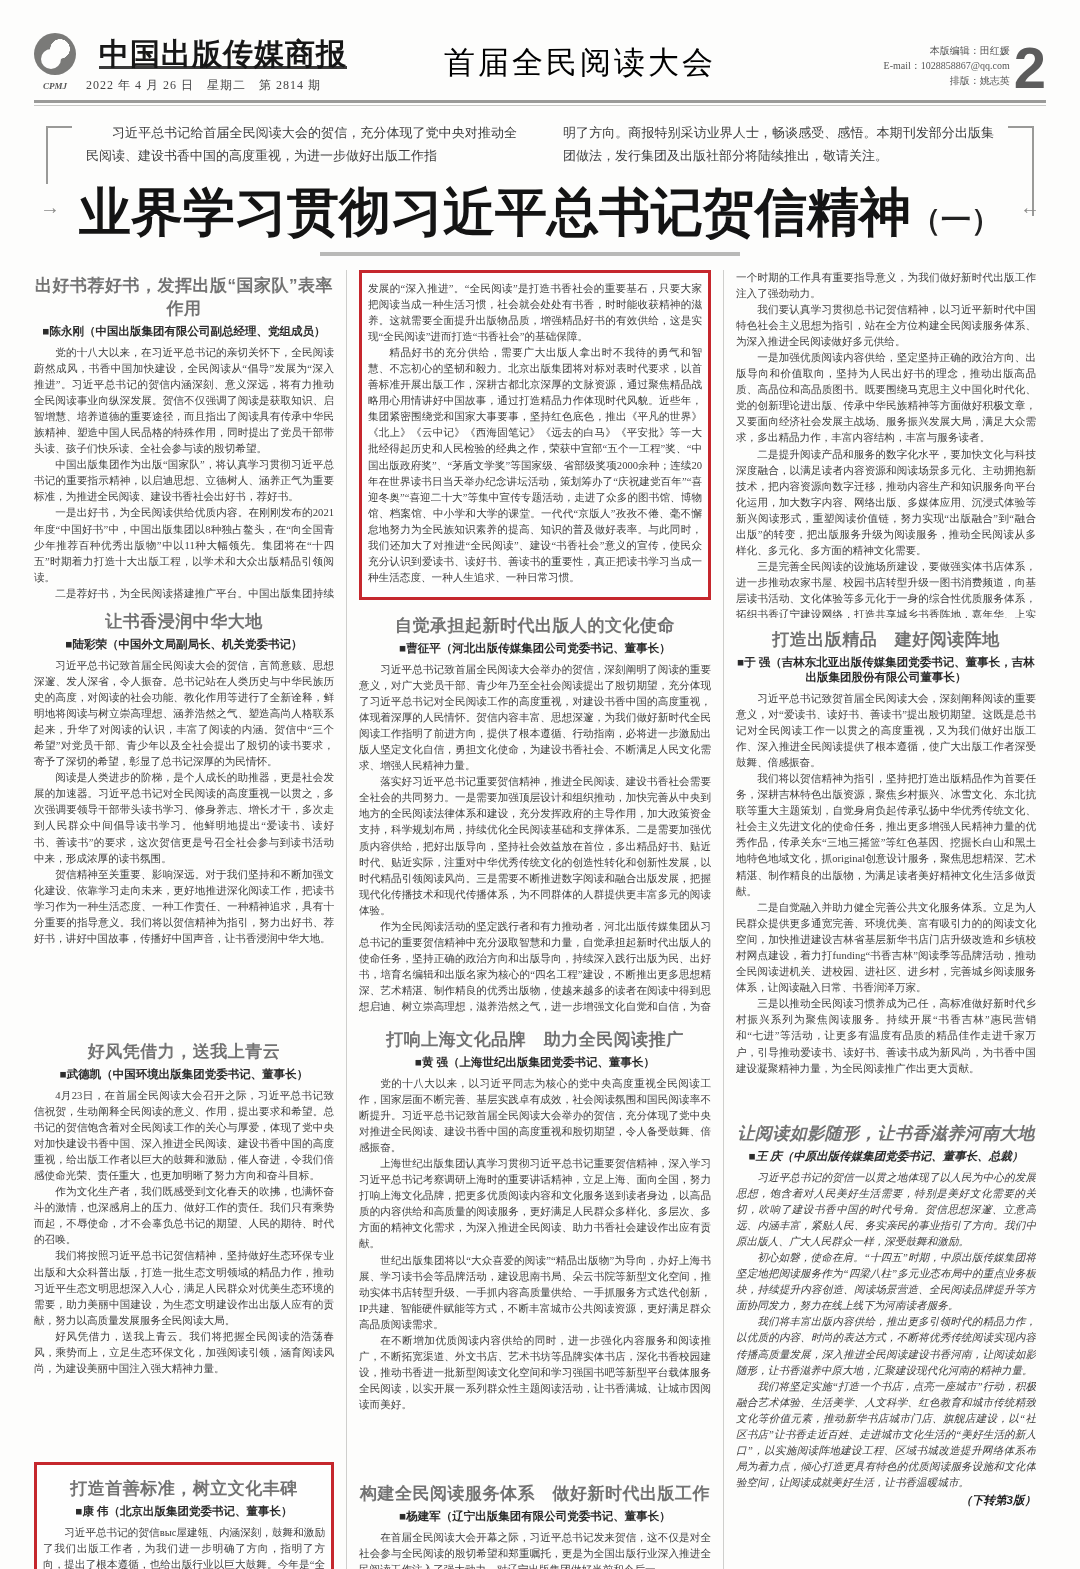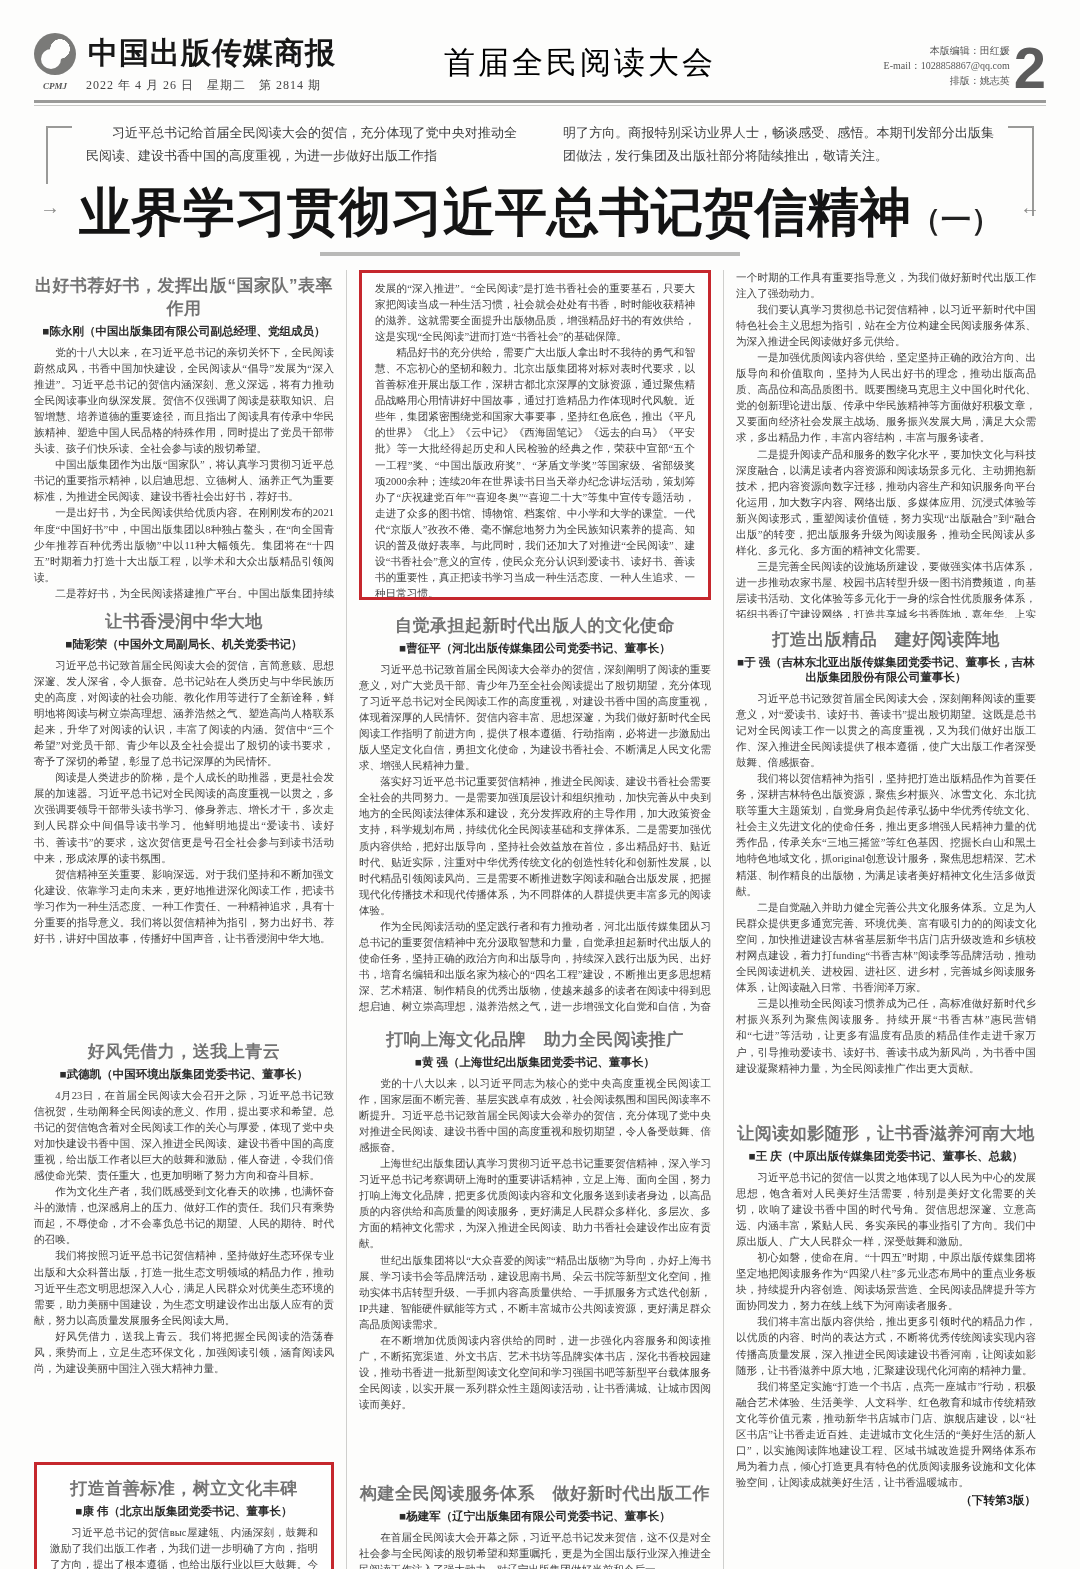--- a/index.html
+++ b/index.html
@@ -4,21 +4,21 @@
 <style>
   html,body{margin:0;padding:0;background:#e9e9e7;}
   *{box-sizing:border-box;}
   .page{position:relative;width:1080px;height:1569px;margin:0 auto;background:#fdfdfc;
         font-family:"Liberation Serif","DejaVu Serif",serif;color:#3b3b3b;overflow:hidden;}
 
   
   .hdr{display:flex;align-items:flex-end;justify-content:space-between;
        padding:18px 34px 6px 34px;height:100px;}
   .hdr-left{width:330px;}
-  .brand-row{display:flex;align-items:flex-start;gap:12px;}
+  .brand-row{display:flex;align-items:center;gap:23px;text-decoration:underline;}
   .logo{width:42px;height:42px;border-radius:50%;
         background:radial-gradient(circle at 62% 38%, #fdfdfc 0 26%, #7a7a78 27% 100%);
         position:relative;flex:0 0 auto;}
   .logo::after{content:"";position:absolute;left:7px;top:16px;width:20px;height:20px;
         border-radius:50%;background:#fdfdfc;}
   .brand-text{font-size:30px;font-weight:900;color:#171717;letter-spacing:1px;
         font-family:"Liberation Sans","DejaVu Sans",sans-serif;white-space:nowrap;}
   .brand-sub{display:flex;align-items:center;gap:10px;margin-top:2px;}
   .logo-abbr{font-size:9px;font-style:italic;font-weight:700;color:#555;width:42px;text-align:center;}
   .dateline{font-size:12px;color:#444;letter-spacing:1px;}
@@ -59,33 +59,33 @@
   .col-m{width:378px;padding:0 12px;border-left:1px solid #cfcfcd;border-right:1px solid #cfcfcd;}
   .col-r{width:312px;padding-left:12px;}
 
   .art{overflow:hidden;margin-bottom:6px;}
   .art h3{margin:4px 0 4px 0;font-size:17px;font-weight:900;color:#737373;text-align:center;
         font-family:"Liberation Sans","DejaVu Sans",sans-serif;letter-spacing:0.5px;}
   .byline{font-size:11.5px;text-align:center;color:#2c2c2c;margin:0 0 6px 0;font-weight:700;}
   .bp{margin:0;font-size:10.6px;line-height:1.52;text-align:justify;text-indent:2em;color:#3e3e3e;}
   .cont .bp:first-child{text-indent:0;}
 
-  .redbox{border:3px solid #c5272d;padding:8px 13px;background:#fefefe;}
+  .redbox{border:3px solid #c5272d;padding:8px 6px;background:#fefefe;}
   .redbox-top{height:330px;margin-bottom:10px;}
   .redbox-bottom{height:140px;margin-bottom:0;}
 
   .h-l1{height:330px;}
   .h-l2{height:424px;}
   .h-l3{height:420px;}
   .h-m2{height:408px;}
   .h-m3{height:448px;}
   .h-m4{height:118px;}
   .h-r0{height:348px;}
   .h-r1{height:488px;}
-  .h-r2{height:452px;}
+  .h-r2{height:452px;font-style:italic;}
 
   .turnnote{display:block;text-align:right;font-size:11.5px;font-weight:900;color:#1c1c1c;margin-top:2px;
         font-family:"Liberation Sans","DejaVu Sans",sans-serif;}
 </style>
 </head>
 <body>
 
 <div class="page">
 
   <div class="hdr">

